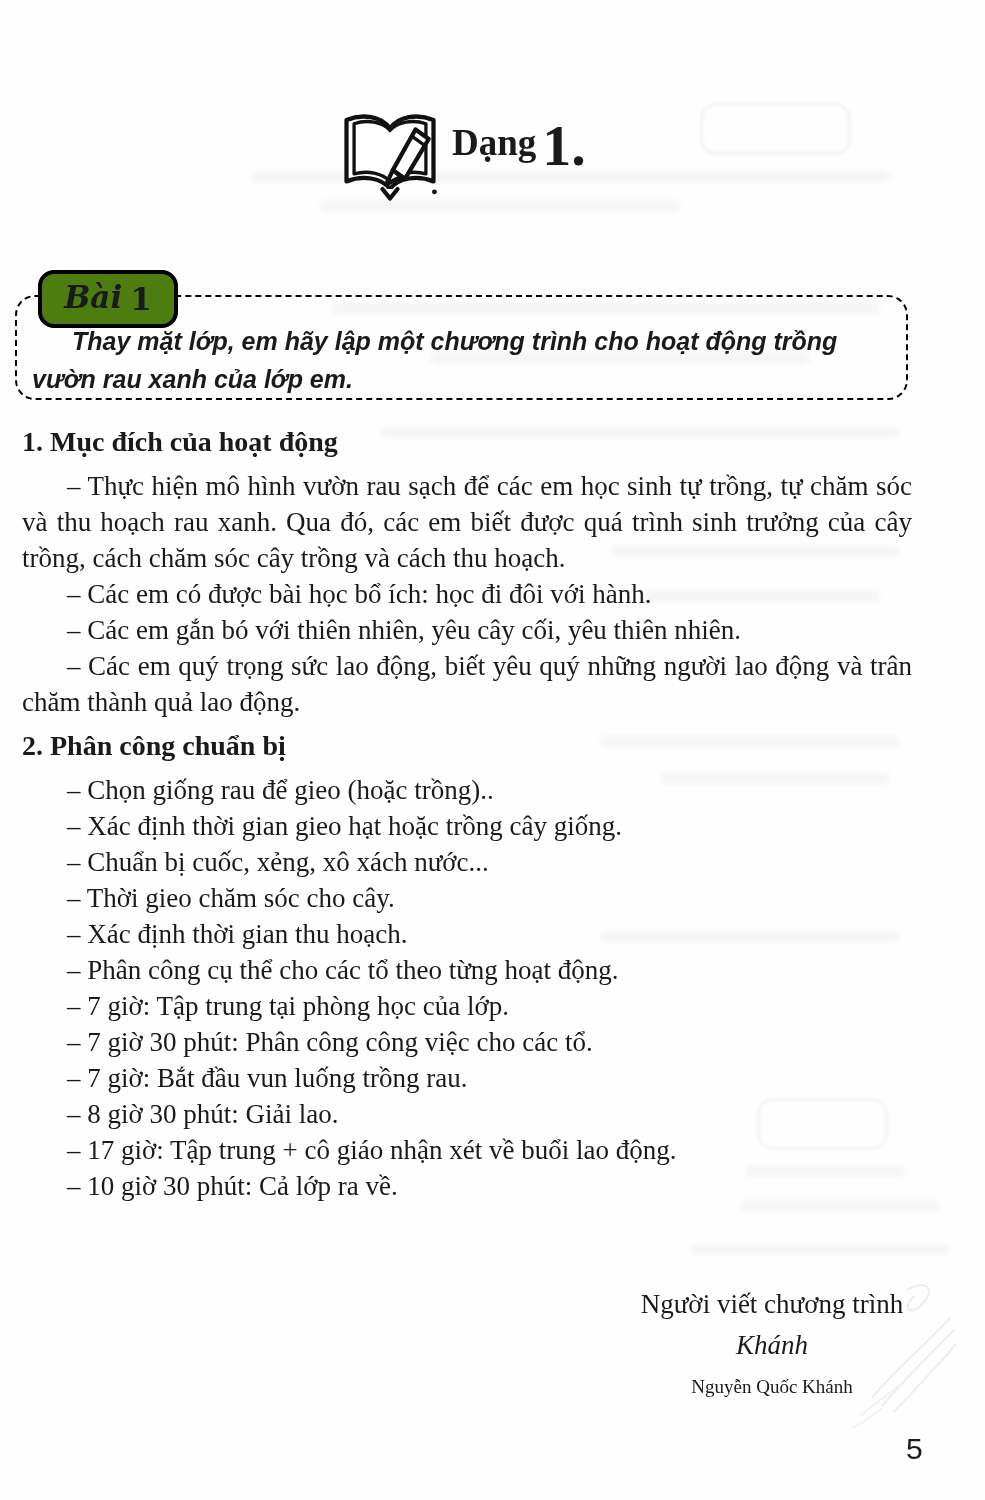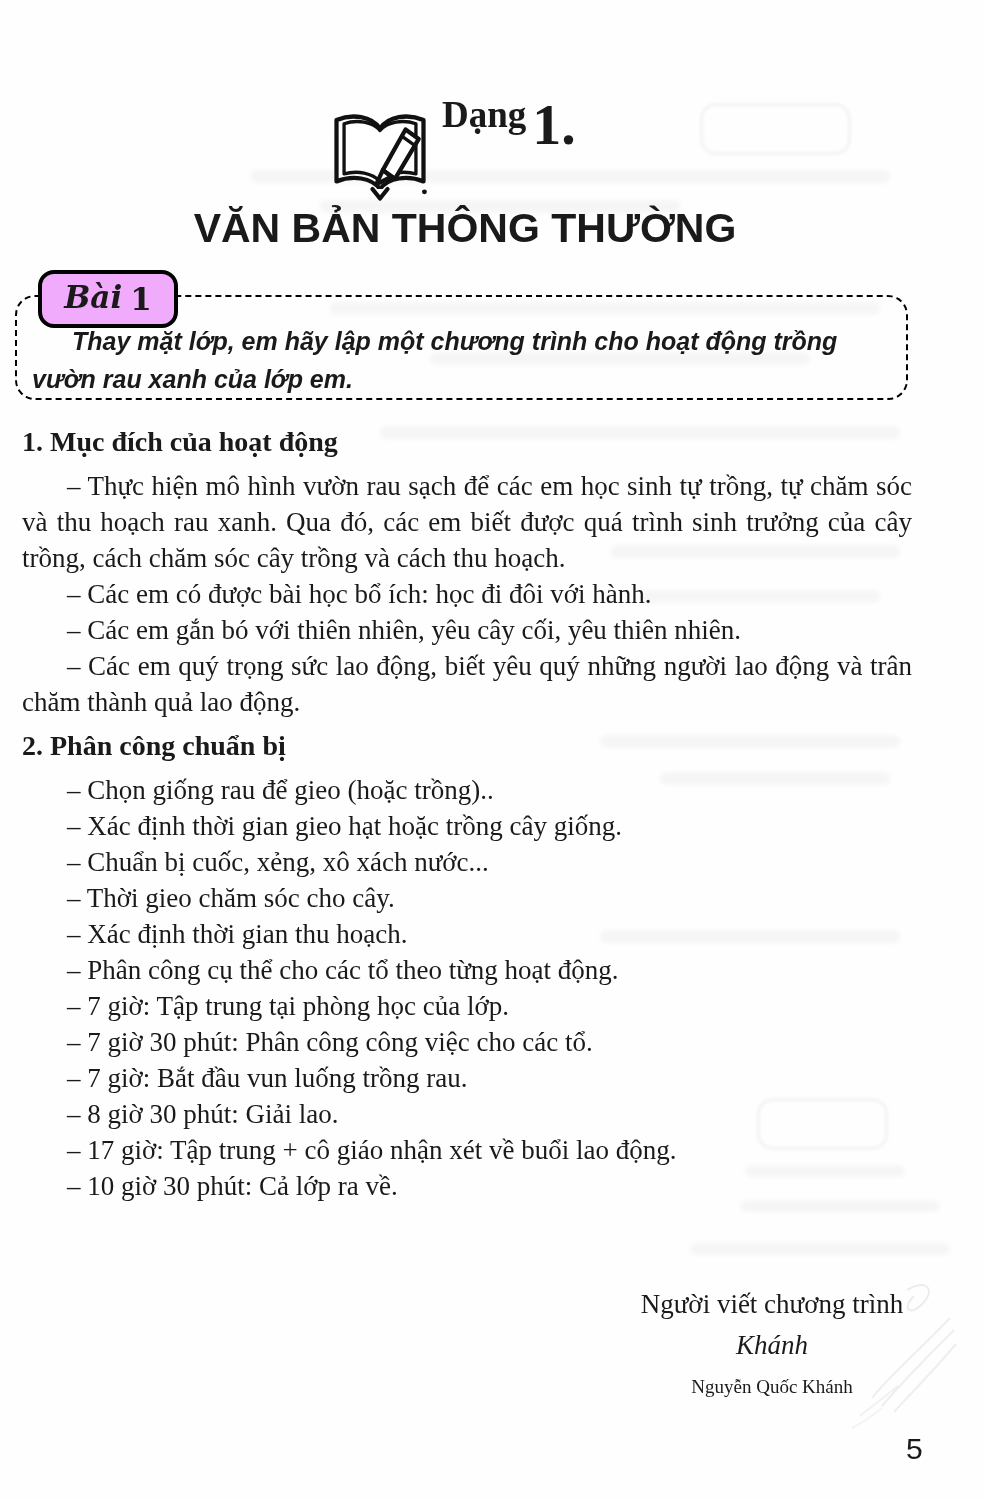--- a/index.html
+++ b/index.html
@@ -7,22 +7,22 @@
     position:relative;
     width:985px;height:1500px;
     background:#fefefe;
     margin:0 auto;
     overflow:hidden;
     color:#1a1a1a;
     font-family:"Liberation Serif", serif;
   }
   
   .kicker{
-    position:absolute;left:328px;top:96px;
-    display:flex;align-items:flex-start;
+    position:absolute;left:338px;top:96px;
+    display:flex;align-items:center;
   }
   .kicker svg{display:block;}
   .kicker-label{
     font-family:"Liberation Serif", serif;
     font-weight:bold;font-size:37px;line-height:1;
     padding:0 6px 26px 10px;
   }
   .kicker-number{
     font-family:"Liberation Serif", serif;
     font-weight:bold;font-size:58px;line-height:1;
@@ -36,21 +36,21 @@
     letter-spacing:0px;margin:0;
   }
   
   .prompt-box{
     position:absolute;left:15px;top:295px;width:889px;height:101px;
     border:2px dashed #000;border-radius:20px;
     background:transparent;
   }
   .badge{
     position:absolute;left:38px;top:270px;width:132px;height:50px;
-    border:4px solid #000;border-radius:16px;background:#f0abfc;
+    border:4px solid #000;border-radius:16px;background:#4d7c0f;
     display:flex;align-items:center;justify-content:center;gap:8px;
     z-index:2;
   }
   .badge-label{
     font-family:"DejaVu Serif", serif;
     font-style:italic;font-size:31px;font-weight:600;line-height:1;
     padding-bottom:4px;
   }
   .badge-number{
     font-family:"DejaVu Serif", serif;
@@ -133,21 +133,20 @@
         <path d="M58 72 L82 29 L96 39 L71 81 Z" fill="#fff"></path>
         <path d="M58 72 L51 87 L67 79 Z" fill="#fff"></path>
         <path d="M78 36 L92 46" stroke-width="3.5"></path>
         <circle cx="102" cy="95" r="2.6" fill="#111" stroke="none"></circle>
       </svg>
     </span>
     <span class="kicker-label">Dạng</span>
     <span class="kicker-number">1.</span>
   </div>
 
-  <h1 class="page-title">VĂN BẢN THÔNG THƯỜNG</h1>
 
   <div class="prompt-box"></div>
   <div class="badge">
     <span class="badge-label">Bài</span>
     <span class="badge-number">1</span>
   </div>
   <p class="prompt-text">Thay mặt lớp, em hãy lập một chương trình cho hoạt động trồng vườn rau xanh của lớp em.</p>
 
   <div class="content">
     <section>

